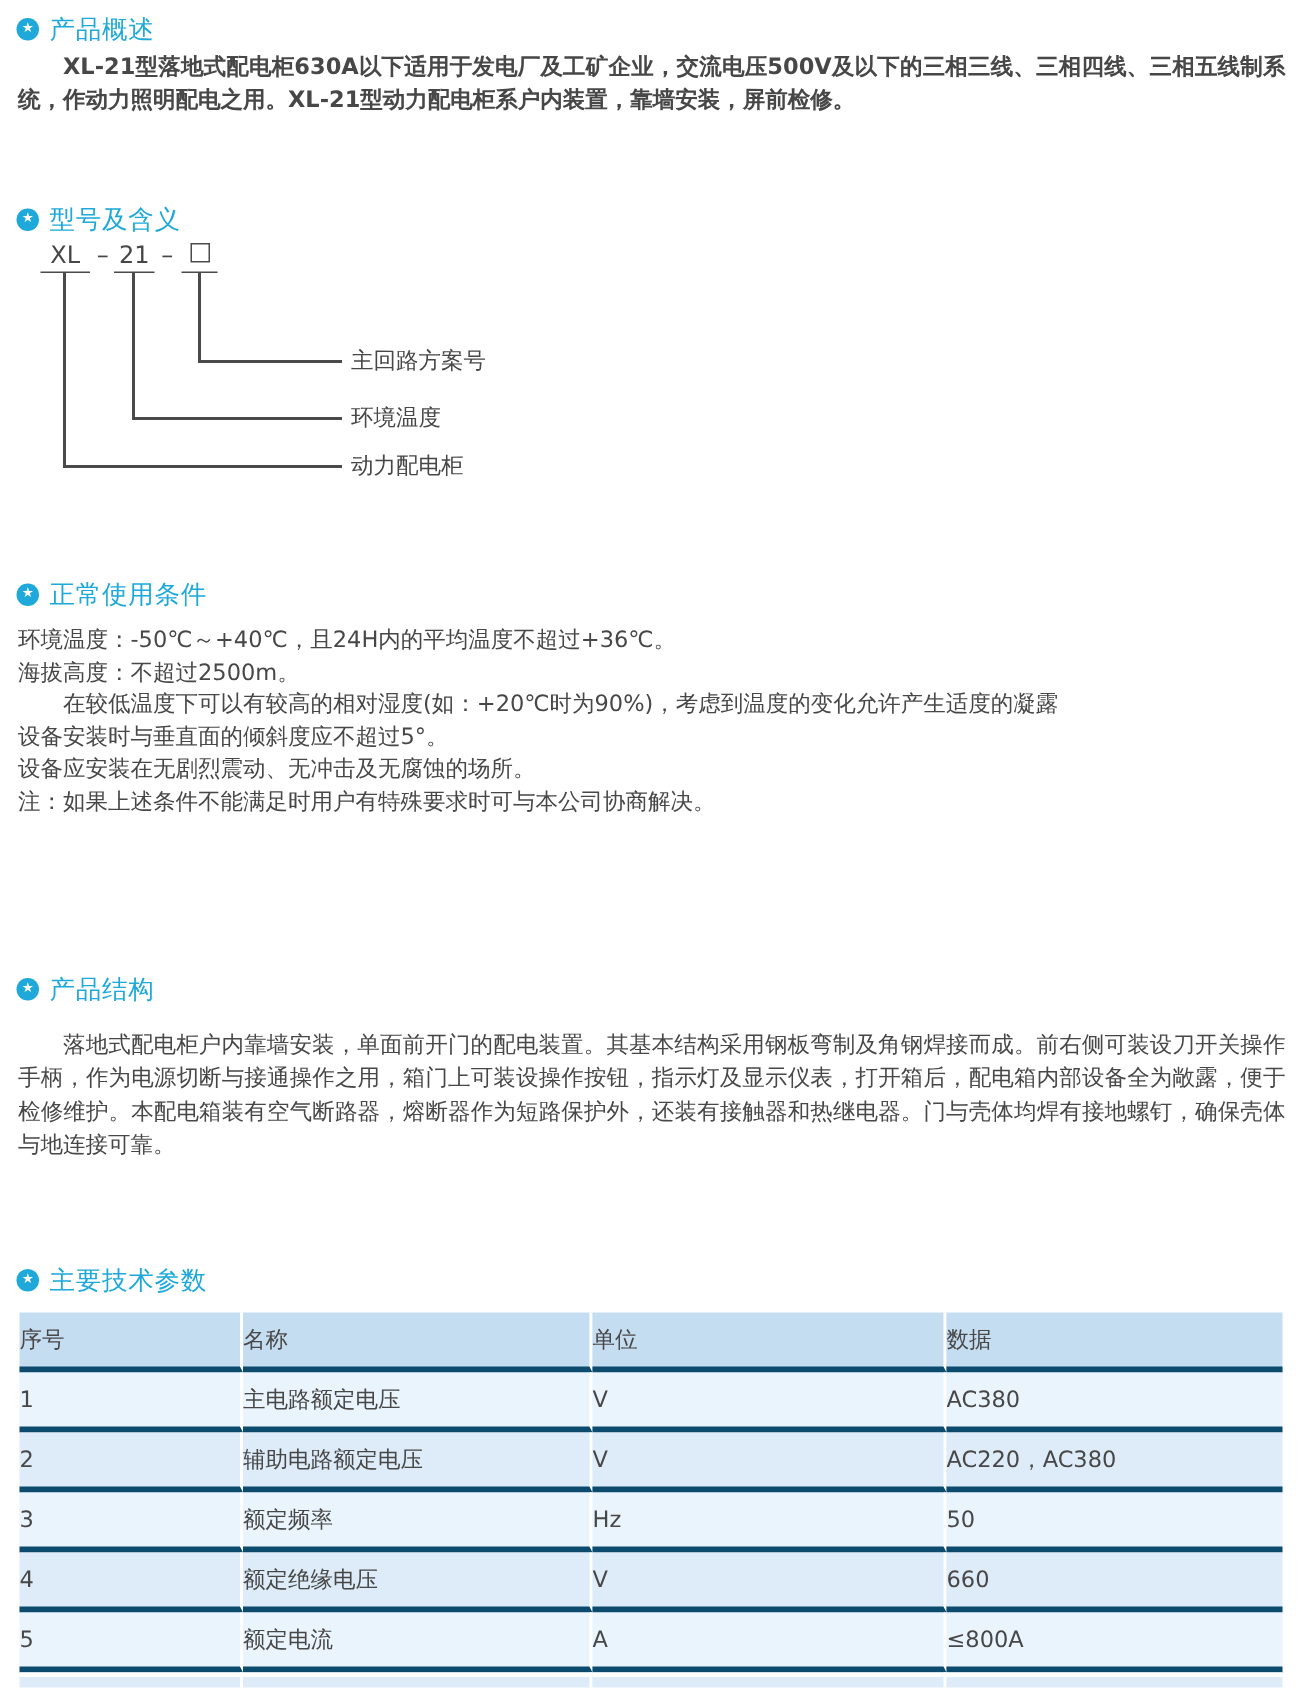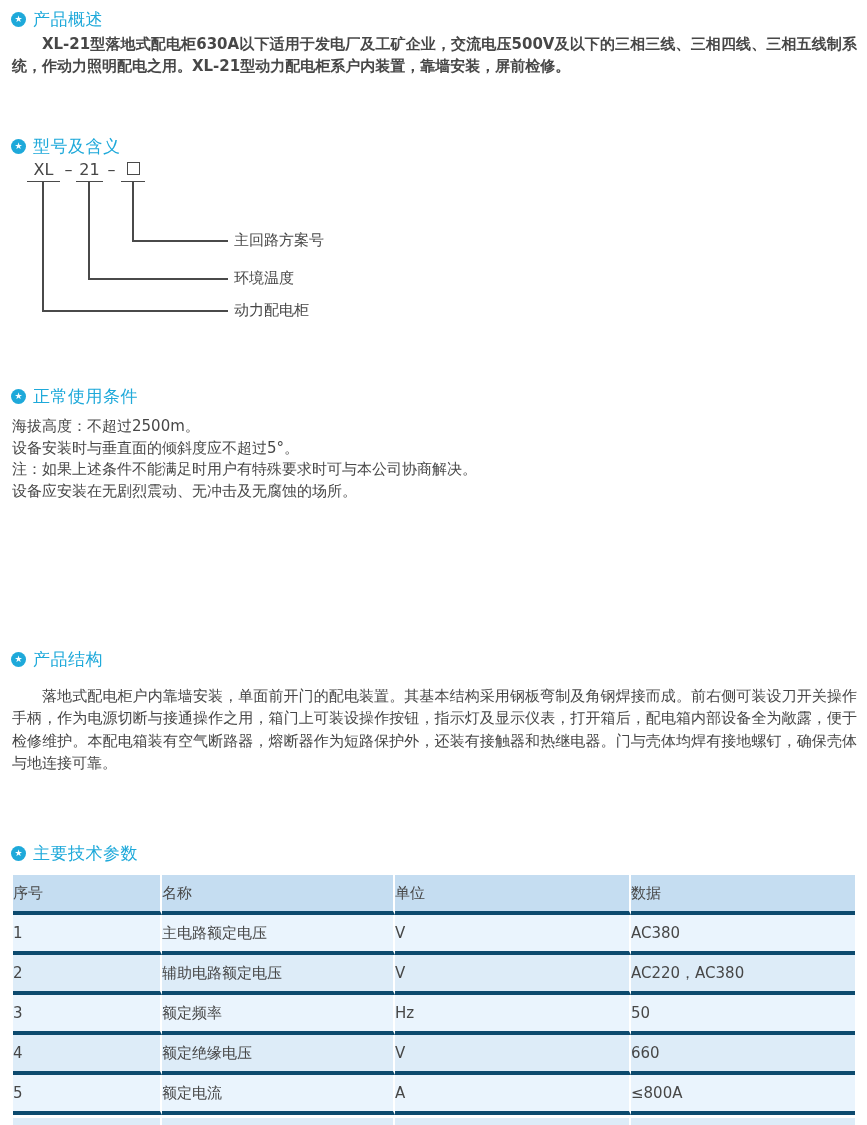--- a/index.html
+++ b/index.html
@@ -85,24 +85,26 @@
   <div class="dg branch-label" style="left:234px;top:74px;">主回路方案号</div>
   <div class="dg branch-label" style="left:234px;top:112px;">环境温度</div>
   <div class="dg branch-label" style="left:234px;top:144px;">动力配电柜</div>
 </div>
 
 <div class="abs sec-header" style="top:385px;">
   <span class="sec-icon"></span>
   <span class="sec-title">正常使用条件</span>
 </div>
 <div class="abs cond" style="top:416px;">
+  <div class="cline">环境温度：-50℃～+40℃，且24H内的平均温度不超过+36℃。</div>
   <div class="cline">海拔高度：不超过2500m。</div>
+  <div class="cline indent">在较低温度下可以有较高的相对湿度(如：+20℃时为90%)，考虑到温度的变化允许产生适度的凝露</div>
   <div class="cline">设备安装时与垂直面的倾斜度应不超过5°。</div>
+  <div class="cline">设备应安装在无剧烈震动、无冲击及无腐蚀的场所。</div>
   <div class="cline">注：如果上述条件不能满足时用户有特殊要求时可与本公司协商解决。</div>
-  <div class="cline">设备应安装在无剧烈震动、无冲击及无腐蚀的场所。</div>
 </div>
 
 <div class="abs sec-header" style="top:648px;">
   <span class="sec-icon"></span>
   <span class="sec-title">产品结构</span>
 </div>
 <div class="abs para" style="top:685px;">落地式配电柜户内靠墙安装，单面前开门的配电装置。其基本结构采用钢板弯制及角钢焊接而成。前右侧可装设刀开关操作手柄，作为电源切断与接通操作之用，箱门上可装设操作按钮，指示灯及显示仪表，打开箱后，配电箱内部设备全为敞露，便于检修维护。本配电箱装有空气断路器，熔断器作为短路保护外，还装有接触器和热继电器。门与壳体均焊有接地螺钉，确保壳体与地连接可靠。</div>
 
 <div class="abs sec-header" style="top:842px;">
   <span class="sec-icon"></span>

